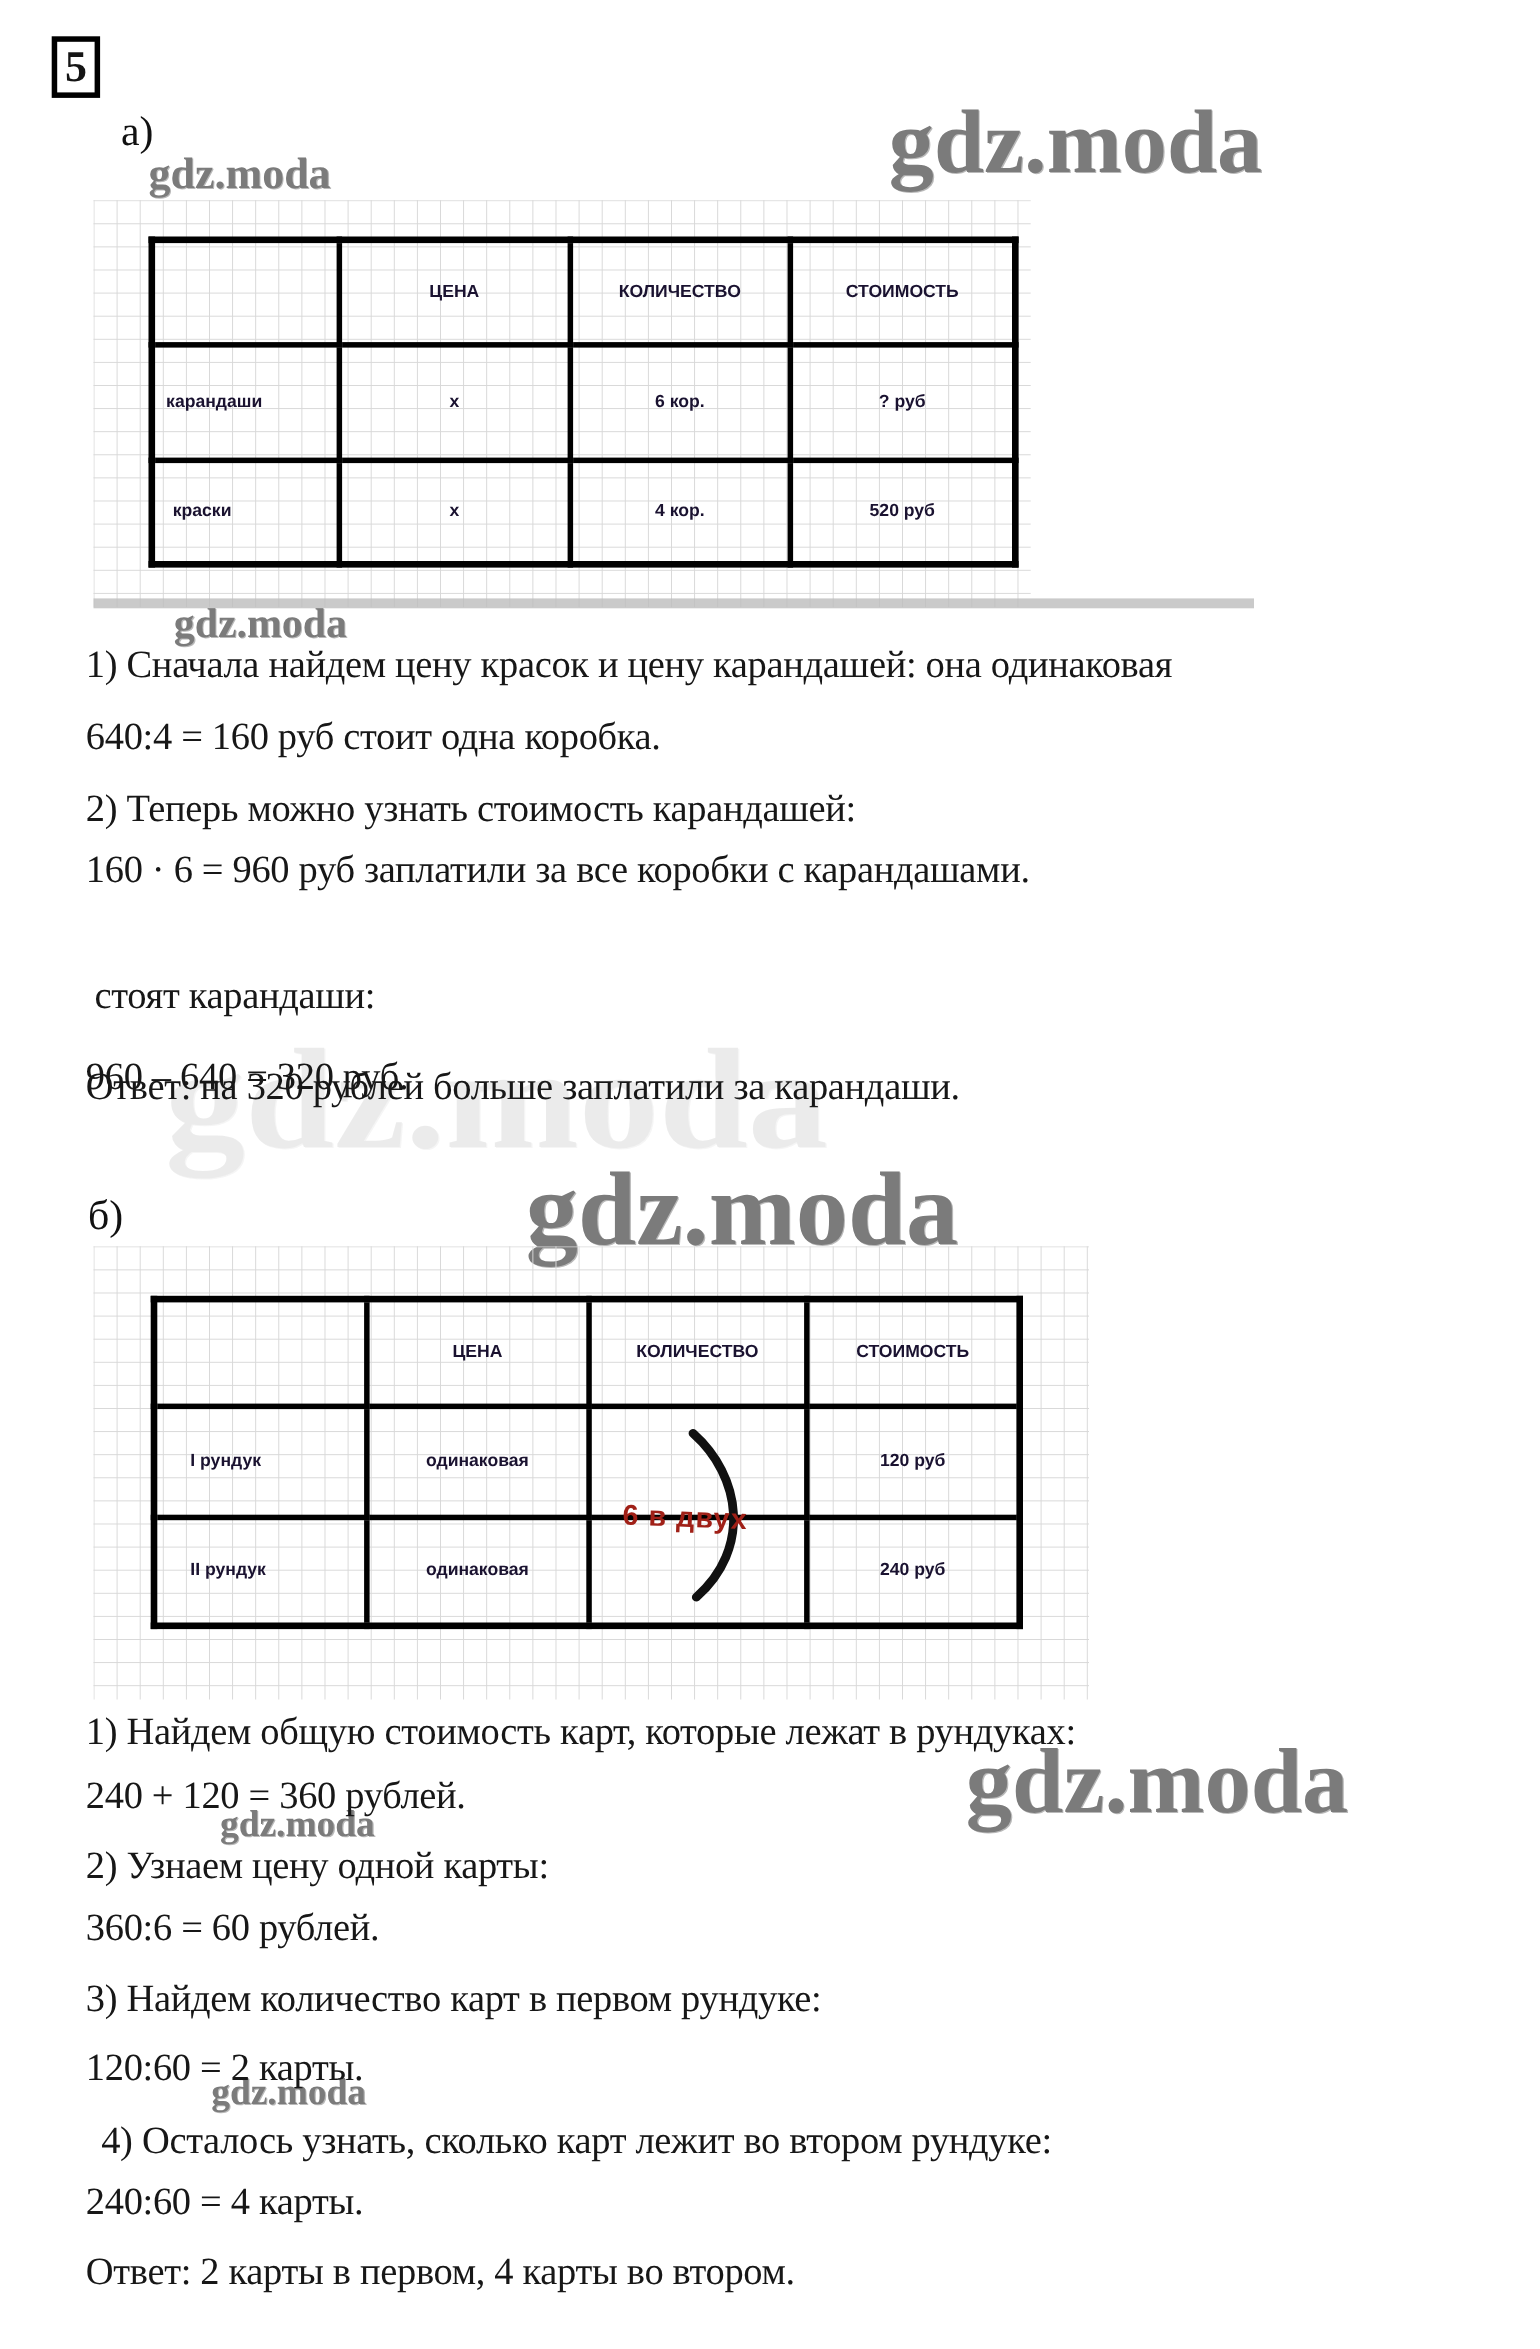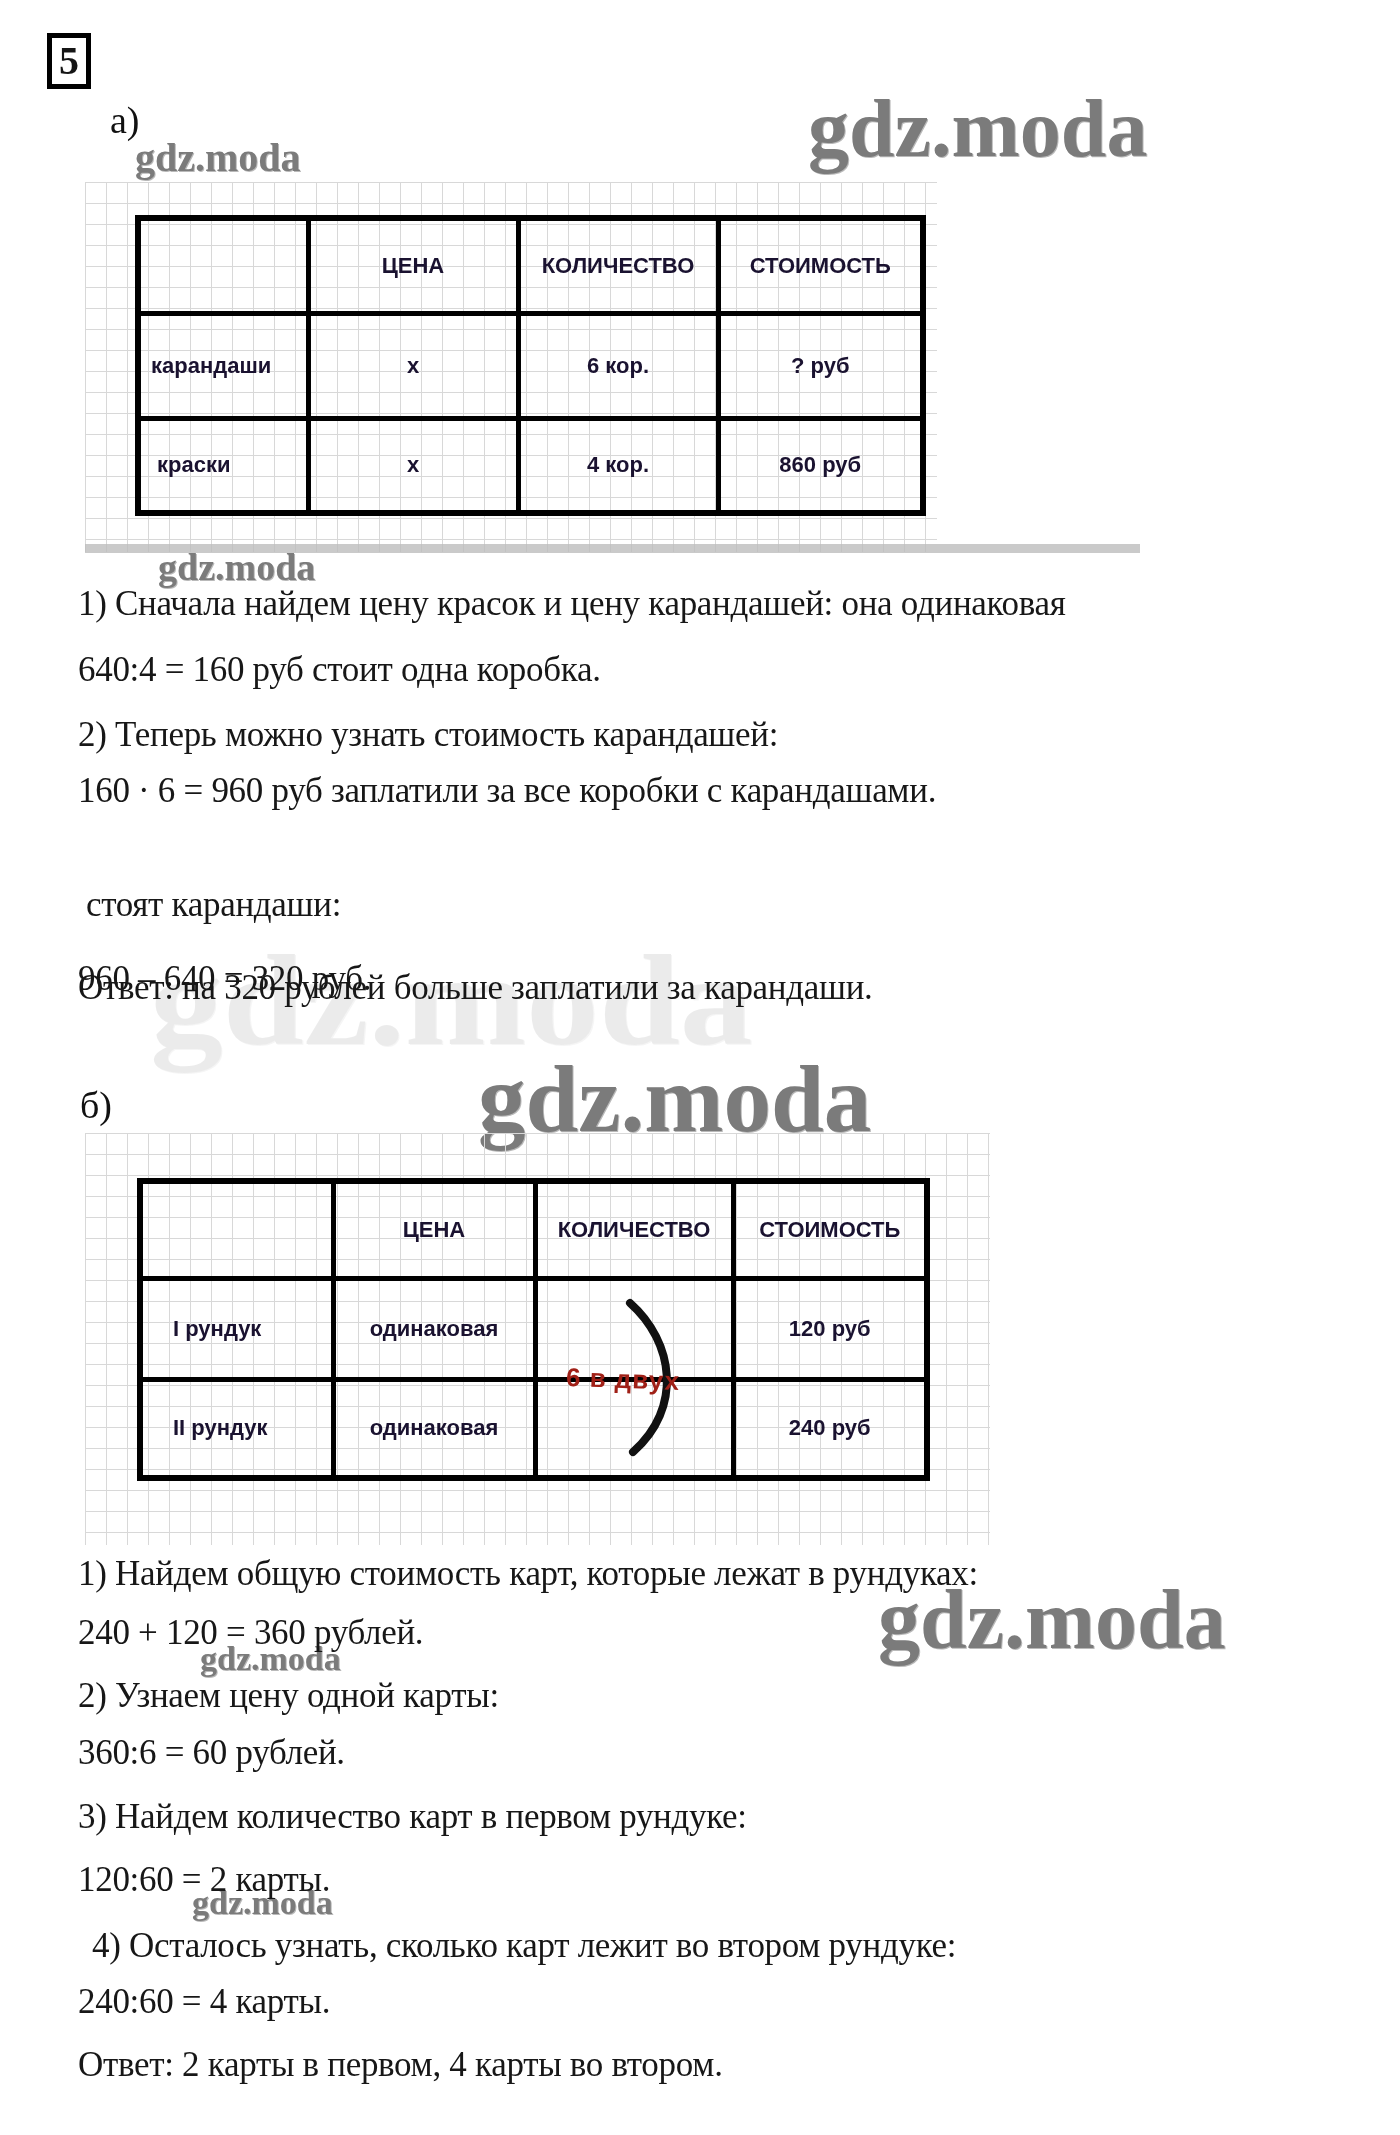--- a/index.html
+++ b/index.html
@@ -37,21 +37,21 @@
   }
   .wm-ghost { opacity:.14; transform:scaleX(1.12); transform-origin:left top; }
 
   table.ptable {
     position:absolute; border-collapse:collapse; table-layout:fixed;
     background:transparent; font-family:"Liberation Sans","DejaVu Sans",sans-serif;
     font-weight:bold; color:#1a1230; border:6px solid #000;
   }
   .ptable td, .ptable th {
     border:5px solid #000; text-align:center; vertical-align:middle;
-    font-size:22px; padding:0; overflow:hidden;
+    font-size:16px; padding:0; overflow:hidden;
   }
   .ptable .rowlab { text-align:left; padding-left:16px; }
 
   .annot {
     position:absolute; font-family:"Liberation Sans","DejaVu Sans",sans-serif;
     font-weight:bold; font-size:26px; color:#a02017; letter-spacing:1px;
     transform:rotate(2deg); white-space:nowrap;
   }
   .overlay { position:absolute; left:0; top:0; pointer-events:none; }
 </style>
@@ -96,21 +96,21 @@
     <tr style="height:105px">
       <td class="rowlab" style="padding-left:10px">карандаши</td>
       <td>х</td>
       <td>6 кор.</td>
       <td>? руб</td>
     </tr>
     <tr style="height:95px">
       <td class="rowlab">краски</td>
       <td>х</td>
       <td>4 кор.</td>
-      <td>860 руб</td>
+      <td>520 руб</td>
     </tr>
   </tbody>
     </table>
 
   <div class="sol-line" style="left:78px; top:582px;">1) Сначала найдем цену красок и цену карандашей: она одинаковая</div>
   <div class="sol-line" style="left:78px; top:648px;">640:4 = 160 руб стоит одна коробка.</div>
   <div class="sol-line" style="left:78px; top:713px;">2) Теперь можно узнать стоимость карандашей:</div>
   <div class="sol-line" style="left:78px; top:769px;">160 · 6 = 960 руб заплатили за все коробки с карандашами.</div>
   <div class="sol-line" style="left:86px; top:883px;">стоят карандаши:</div>
   <div class="sol-line" style="left:78px; top:957px;">960 – 640 = 320 руб.</div>

